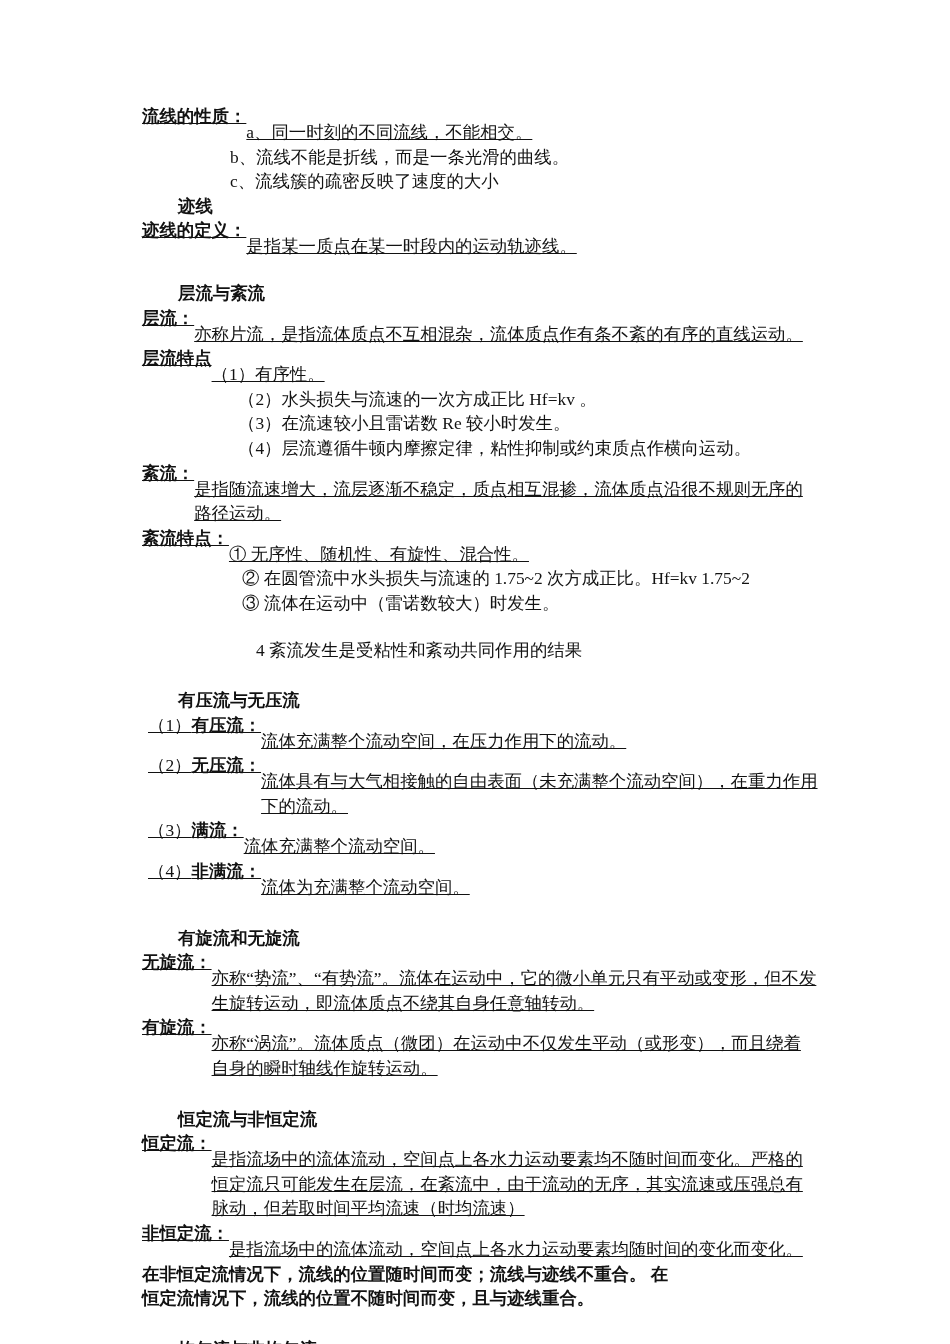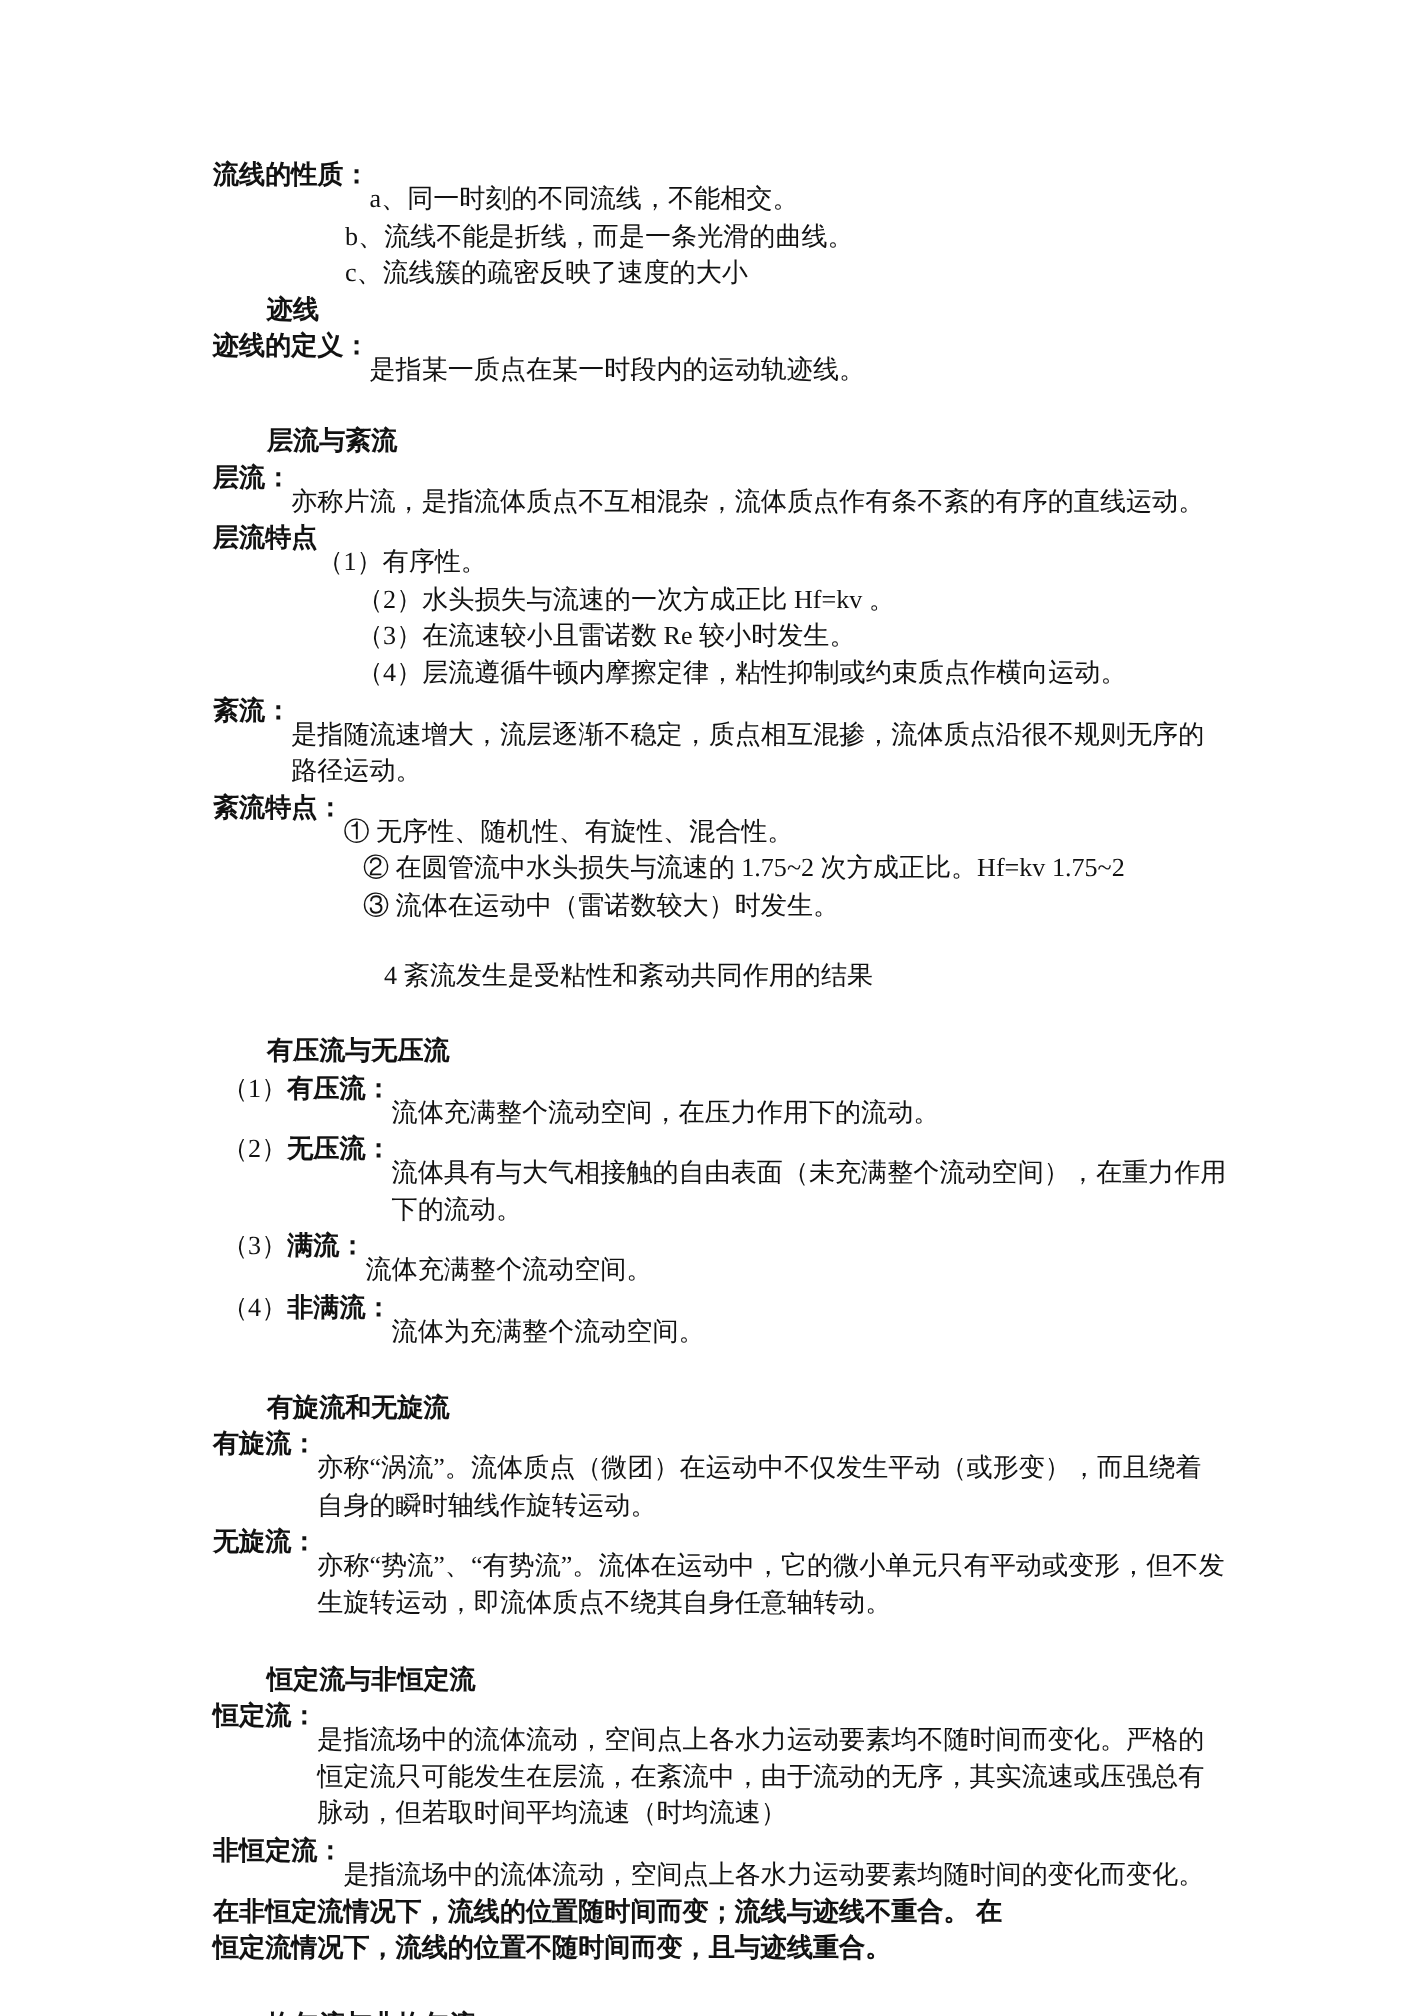--- a/index.html
+++ b/index.html
@@ -48,20 +48,21 @@
   .gap-lg { height: 26px; }
   
   .hang {
     display: block;
   }
   .hang-row {
     display: flex;
     align-items: flex-start;
     font-size: 17.4px;
     line-height: 24.6px;
+    text-decoration: underline;
   }
   .hang-lead {
     flex: 0 0 auto;
     font-weight: bold;
     white-space: pre;
   }
   .hang-body {
     flex: 1 1 auto;
     white-space: pre-wrap;
     word-break: break-all;
@@ -141,26 +142,26 @@
     <div class="hang-row">
       <span class="hang-lead" style="font-weight:normal;padding-left:6px;">（4）</span>
       <span class="hang-lead">非满流：</span>
       <span class="hang-body">流体为充满整个流动空间。</span>
     </div>
 
     <div class="gap-lg"></div>
 
     <div class="hd">有旋流和无旋流</div>
     <div class="hang-row">
+      <span class="hang-lead">无旋流：</span>
+      <span class="hang-body">亦称“势流”、“有势流”。流体在运动中，它的微小单元只有平动或变形，但不发生旋转运动，即流体质点不绕其自身任意轴转动。</span>
+    </div>
+    <div class="hang-row">
       <span class="hang-lead">有旋流：</span>
       <span class="hang-body">亦称“涡流”。流体质点（微团）在运动中不仅发生平动（或形变），而且绕着自身的瞬时轴线作旋转运动。</span>
-    </div>
-    <div class="hang-row">
-      <span class="hang-lead">无旋流：</span>
-      <span class="hang-body">亦称“势流”、“有势流”。流体在运动中，它的微小单元只有平动或变形，但不发生旋转运动，即流体质点不绕其自身任意轴转动。</span>
     </div>
 
     <div class="gap-lg"></div>
 
     <div class="hd">恒定流与非恒定流</div>
     <div class="hang-row">
       <span class="hang-lead">恒定流：</span>
       <span class="hang-body">是指流场中的流体流动，空间点上各水力运动要素均不随时间而变化。严格的恒定流只可能发生在层流，在紊流中，由于流动的无序，其实流速或压强总有脉动，但若取时间平均流速（时均流速）</span>
     </div>
     <div class="hang-row">

